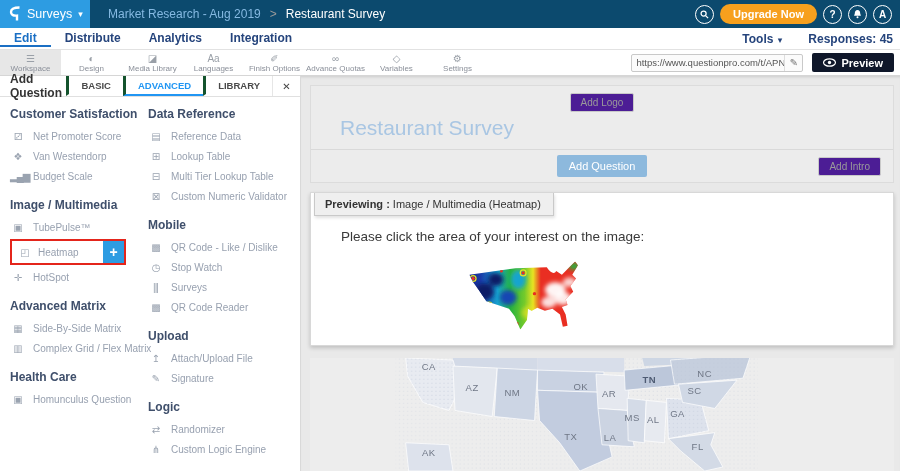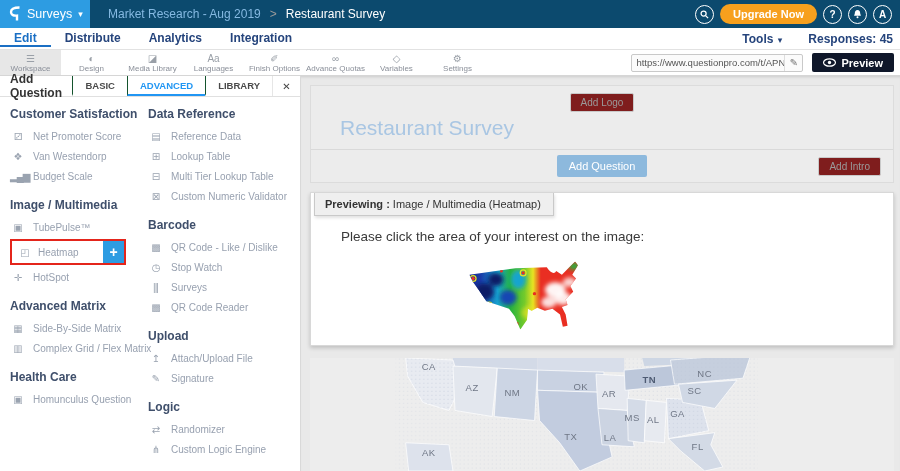--- a/index.html
+++ b/index.html
@@ -44,39 +44,39 @@
   .preview-btn { background:#0f172a; border:none; border-radius:2px; color:#fff; font-size:11px; font-weight:bold; height:19px; padding:0 11px; display:flex; align-items:center; gap:5px; cursor:pointer; font-family:inherit; }
 
   
   .mainrow { flex:1; display:flex; min-height:0; }
 
   
   .panel { width:301px; background:#fff; border-right:1px solid #d9d9d9; display:flex; flex-direction:column; flex:0 0 auto; }
   .panel-header { height:21px; display:flex; align-items:stretch; border-bottom:1px solid #e0e0e0; flex:0 0 auto; }
   .panel-title { font-size:12px; font-weight:bold; color:#333; padding-left:10px; display:flex; align-items:center; flex:1; }
   .panel-tabs { display:flex; align-items:stretch; }
-  .ptab { display:flex; align-items:center; padding:0 12px; font-size:9.5px; font-weight:bold; color:#4a4a4a; border-left:1px solid #14532d; cursor:pointer; border-bottom:2px solid transparent; }
+  .ptab { display:flex; align-items:center; padding:0 12px; font-size:9.5px; font-weight:bold; color:#4a4a4a; border-left:3px solid #14532d; cursor:pointer; border-bottom:2px solid transparent; }
   .ptab.active { color:#2196f3; border-bottom-color:#2196f3; }
   .panel-close { width:28px; display:flex; align-items:center; justify-content:center; border-left:1px solid #e6e6e6; font-size:10px; color:#444; cursor:pointer; }
   .panel-body { flex:1; display:flex; padding:8px 0 0 10px; overflow:hidden; }
   .pcol1 { width:138px; flex:0 0 auto; }
   .pcol2 { flex:1; }
   .psection { margin-bottom:10px; }
   .psection-title { font-size:12px; font-weight:bold; color:#3f4f6b; height:18px; line-height:18px; margin-bottom:3px; white-space:nowrap; }
   .pitem { height:20px; display:flex; align-items:center; gap:8px; font-size:10px; color:#98a1b0; cursor:pointer; white-space:nowrap; }
   .pitem .picon { width:15px; text-align:center; font-size:10px; color:#9aa3b0; letter-spacing:-1px; flex:0 0 auto; }
   .pitem.highlighted { border:2px solid #e4251b; background:#fff; width:116px; height:26px; padding-left:5px; gap:6px; margin:2px 0; }
   .plus-btn { margin-left:auto; width:21px; height:22px; background:#2d9ce2; color:#fff; display:flex; align-items:center; justify-content:center; font-size:14px; font-weight:bold; cursor:pointer; flex:0 0 auto; }
 
   
   .main { flex:1; background:#e9e9e9; box-shadow:inset 0 3px 3px -2px rgba(0,0,0,.12); padding:9px 6px 0 9px; display:flex; flex-direction:column; min-width:0; }
 
   .survey-card { background:#ececec; border:1px solid #dcdcdc; flex:0 0 auto; }
   .addlogo-row { display:flex; justify-content:center; padding-top:7px; }
-  .ghost-btn { background:#7f1d1d; border:1px solid #c9c9c9; border-radius:2px; color:#9a9a9a; font-size:10px; padding:3px 10px; cursor:pointer; font-family:inherit; }
+  .ghost-btn { background:#4c1d95; border:1px solid #c9c9c9; border-radius:2px; color:#9a9a9a; font-size:10px; padding:3px 10px; cursor:pointer; font-family:inherit; }
   .survey-title { font-size:21px; color:#a9c6e3; padding:4px 0 9px 29px; }
   .btn-row { border-top:1px solid #d9d9d9; height:33px; display:flex; align-items:center; justify-content:center; position:relative; }
   .addq-btn { background:#8db9dd; border:none; border-radius:2px; color:#fff; font-size:11px; padding:5px 12px; cursor:pointer; font-family:inherit; }
   .addintro-btn { position:absolute; right:12px; }
 
   .preview-card { margin-top:9px; background:#fff; border:1px solid #d8d8d8; box-shadow:0 2px 4px rgba(0,0,0,.18); height:154px; flex:0 0 auto; position:relative; z-index:2; }
   .previewing-tab { display:inline-block; margin:0 0 0 3px; background:#efefef; border:1px solid #c9c9c9; border-top:none; padding:5px 12px 5px 10px; font-size:11px; color:#333; box-shadow:1px 2px 3px rgba(0,0,0,.12); }
   .previewing-tab b { font-weight:bold; }
   .question-text { font-size:13.5px; color:#3a3a3a; margin:13px 0 0 30px; }
   .heatmap-wrap { margin:10px 0 0 150px; width:147px; height:85px; }
@@ -267,21 +267,21 @@
               <div class="pitem">
                 <span class="picon">⊟</span>
                 <span>Multi Tier Lookup Table</span>
               </div>
               <div class="pitem">
                 <span class="picon">⊠</span>
                 <span>Custom Numeric Validator</span>
               </div>
             </div>
             <div class="psection">
-              <div class="psection-title">Barcode</div>
+              <div class="psection-title">Mobile</div>
               <div class="pitem">
                 <span class="picon">▩</span>
                 <span>QR Code - Like / Dislike</span>
               </div>
               <div class="pitem">
                 <span class="picon">◷</span>
                 <span>Stop Watch</span>
               </div>
               <div class="pitem">
                 <span class="picon">|||</span>

